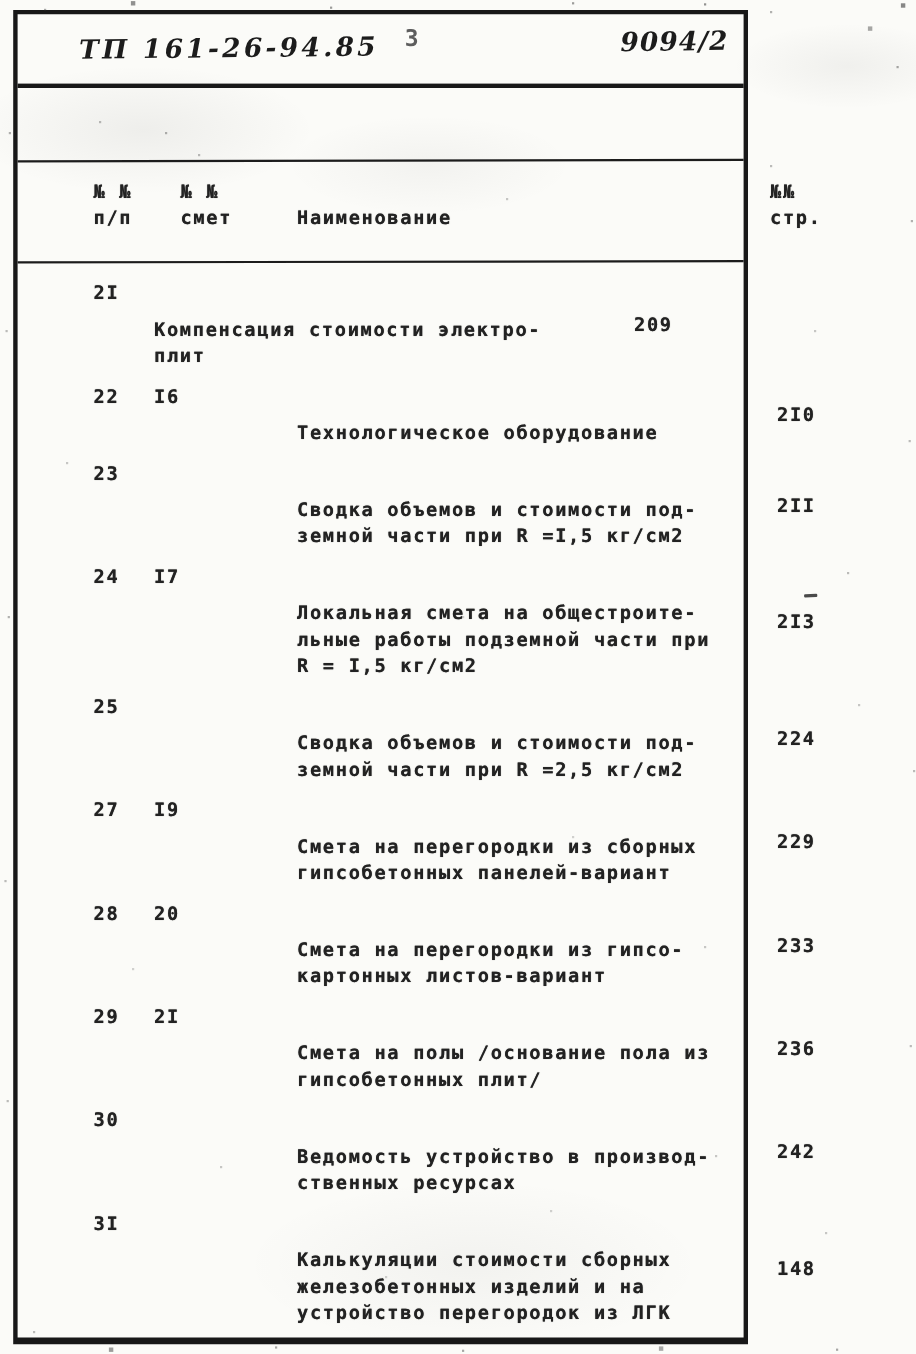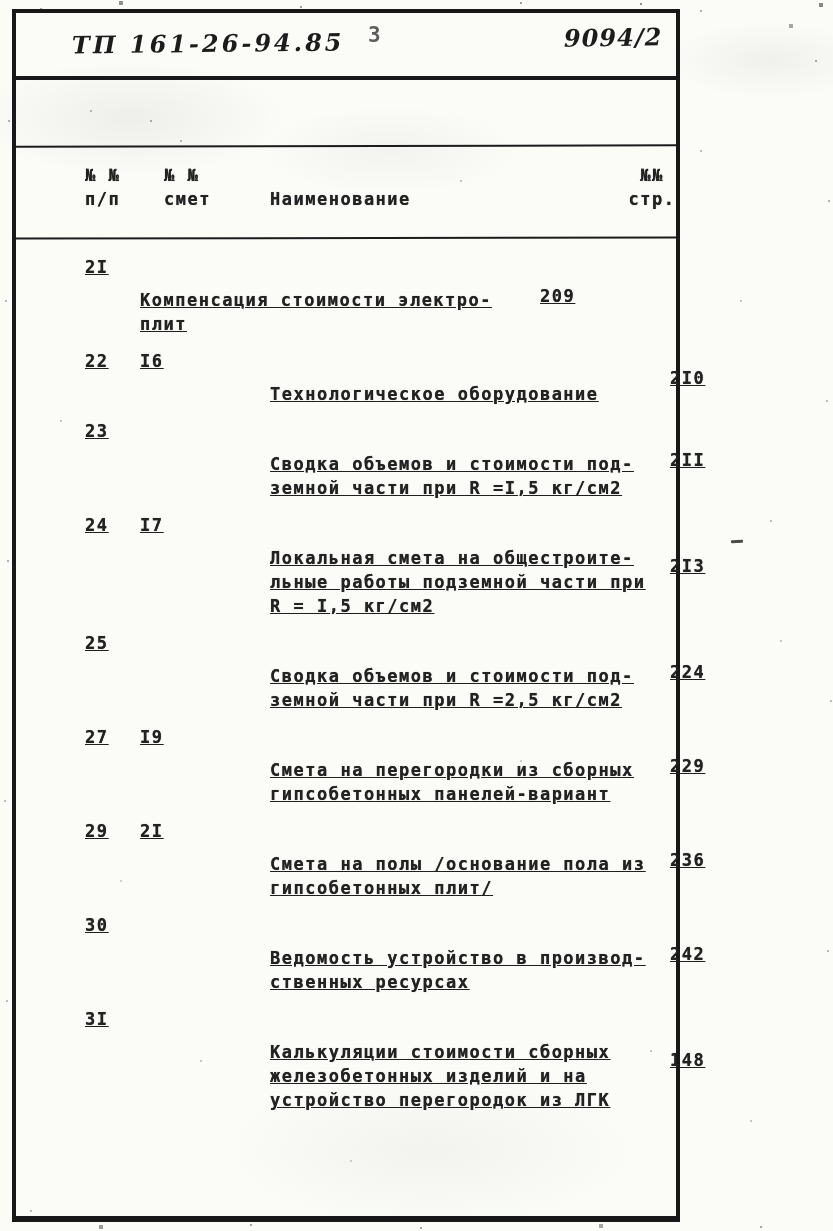--- a/index.html
+++ b/index.html
@@ -72,29 +72,29 @@
     letter-spacing:1.5px; color:#222;
     text-shadow:0 0 0.7px rgba(0,0,0,.75);
   }
   .pre { white-space:pre-line; }
   
   .col-headers { position:absolute; left:0; top:150px; right:0; height:48px; }
   .ch { position:absolute; }
   .ch-num   { left:69px;  top:0; }
   .ch-smeta { left:148px; top:0; }
   .ch-name  { left:254px; bottom:0; }
-  .ch-page  { left:612px; bottom:0;text-align:center; }
-  
-  .tbody { position:absolute; left:0; top:242px; right:0;text-decoration:underline; }
+  .ch-page  { left:684px; bottom:0; }
+  
+  .tbody { position:absolute; left:0; top:242px; right:0; }
   .row { display:flex; align-items:center; padding-left:69px; margin-bottom:13px; }
   .c { flex:none; }
   .c-num   { width:55px;  align-self:flex-start; }
   .c-smeta { width:130px; align-self:flex-start; }
   .c-name  { width:400px;margin-top:33px; }
-  .c-page  { width:108px; text-align:left; }
+  .c-page  { width:108px; text-align:center; }
   
   .artifact-dash {
     position:absolute; left:715px; top:527px; width:12px; height:3px;
     background:#4a4a4a; border-radius:1px; transform:rotate(-2deg);
   }
 </style>
 </head>
 <body>
 
 <div class="speckles"></div>
@@ -163,20 +163,27 @@
 
 
     <div class="row">
       <div class="tw c c-num">27</div>
       <div class="tw pre c c-smeta">I9</div>
       <div class="tw pre c c-name">Смета на перегородки из сборных
 гипсобетонных панелей-вариант</div>
       <div class="tw c c-page">229</div>
     </div>
 
+    <div class="row">
+      <div class="tw c c-num">28</div>
+      <div class="tw pre c c-smeta">20</div>
+      <div class="tw pre c c-name">Смета на перегородки из гипсо-
+картонных листов-вариант</div>
+      <div class="tw c c-page">233</div>
+    </div>
 
     <div class="row">
       <div class="tw c c-num">29</div>
       <div class="tw pre c c-smeta">2I</div>
       <div class="tw pre c c-name">Смета на полы /основание пола из
 гипсобетонных плит/</div>
       <div class="tw c c-page">236</div>
     </div>
 
     <div class="row">

